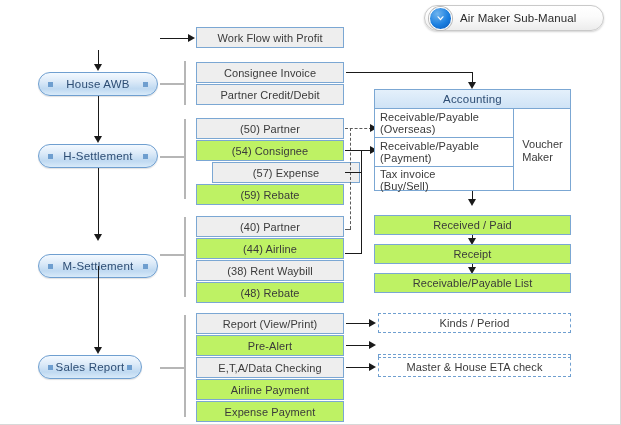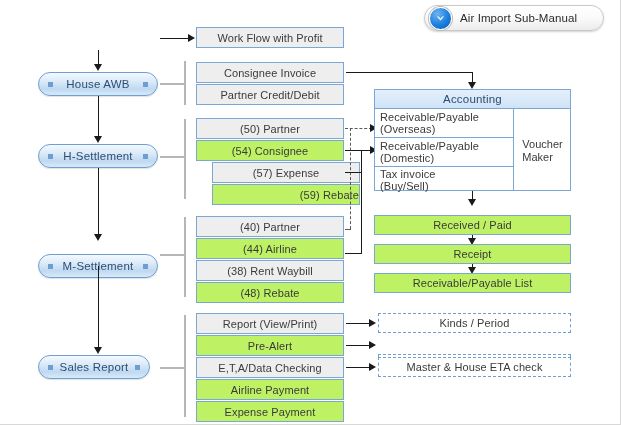--- a/index.html
+++ b/index.html
@@ -140,21 +140,21 @@
 <body>
 
 <div id="canvas">
 
   <div class="badge" style="left:424px;top:5px;width:180px;">
     <span class="badge-icon">
       <svg width="11" height="11" viewBox="0 0 11 11" aria-hidden="true">
         <path d="M2 3.6 L5.5 7.6 L9 3.6 L7.3 3.6 L5.5 5.7 L3.7 3.6 Z" fill="#ffffff"></path>
       </svg>
     </span>
-    <span class="badge-label">Air Import Sub-Manual</span>
+    <span class="badge-label">Air Maker Sub-Manual</span>
   </div>
 
 
   <div class="pill" style="left:38px;top:72px;width:120px;height:24px;">
     <span class="pill-dot l"></span>
     <span class="pill-label">House AWB</span>
     <span class="pill-dot r"></span>
   </div>
 
   <div class="pill" style="left:38px;top:144px;width:120px;height:24px;">
@@ -162,21 +162,21 @@
     <span class="pill-label">H-Settlement</span>
     <span class="pill-dot r"></span>
   </div>
 
   <div class="pill" style="left:38px;top:242px;width:120px;height:24px;margin-top:12px;">
     <span class="pill-dot l"></span>
     <span class="pill-label">M-Settlement</span>
     <span class="pill-dot r"></span>
   </div>
 
-  <div class="pill" style="left:38px;top:355px;width:112px;height:24px;">
+  <div class="pill" style="left:38px;top:355px;width:104px;height:24px;">
     <span class="pill-dot l"></span>
     <span class="pill-label">Sales Report</span>
     <span class="pill-dot r"></span>
   </div>
 
   <div class="ln v" style="left:98px;top:50px;height:16px;"></div>
   <div class="arw down" style="left:94px;top:64px;"></div>
 
   <div class="ln v" style="left:98px;top:96px;height:42px;"></div>
   <div class="arw down" style="left:94px;top:136px;"></div>
@@ -211,21 +211,21 @@
 
   <div class="box" style="left:196px;top:118px;width:148px;height:21px;">
     <span class="box-label">(50) Partner</span>
   </div>
   <div class="box white" style="left:196px;top:140px;width:148px;height:21px;">
     <span class="box-label">(54) Consignee</span>
   </div>
   <div class="box" style="left:212px;top:162px;width:148px;height:21px;">
     <span class="box-label">(57) Expense</span>
   </div>
-  <div class="box white" style="left:212px;top:184px;width:148px;height:21px;justify-content:flex-end;">
+  <div class="box white" style="left:196px;top:184px;width:148px;height:21px;">
     <span class="box-label">(59) Rebate</span>
   </div>
 
   <div class="dln h" style="left:345px;top:128px;width:27px;"></div>
   <div class="arw right" style="left:370px;top:124px;"></div>
   <div class="dln v" style="left:350px;top:128px;height:101px;"></div>
   <div class="dln h" style="left:345px;top:229px;width:6px;"></div>
 
   <div class="ln h" style="left:345px;top:150px;width:28px;"></div>
   <div class="arw right" style="left:370px;top:146px;"></div>
@@ -256,21 +256,21 @@
     </div>
 
     <div class="acc-divv" style="left:138px;top:19px;height:82px;"></div>
 
     <div class="acc-cell" style="left:0;top:19px;width:138px;height:28px;">
       <span class="t"><span>Receivable/Payable</span><br><span>(Overseas)</span></span>
     </div>
     <div class="acc-divh" style="left:0;top:47px;width:138px;"></div>
 
     <div class="acc-cell" style="left:0;top:48px;width:138px;height:28px;">
-      <span class="t"><span>Receivable/Payable</span><br><span>(Domestic)</span></span>
+      <span class="t"><span>Receivable/Payable</span><br><span>(Payment)</span></span>
     </div>
     <div class="acc-divh" style="left:0;top:76px;width:138px;"></div>
 
     <div class="acc-cell" style="left:0;top:77px;width:138px;height:25px;">
       <span class="t"><span>Tax invoice</span><br><span>(Buy/Sell)</span></span>
     </div>
 
     <div class="acc-voucher" style="left:139px;top:19px;width:57px;height:83px;">
       <span class="t"><span>Voucher</span><br><span>Maker</span></span>
     </div>

